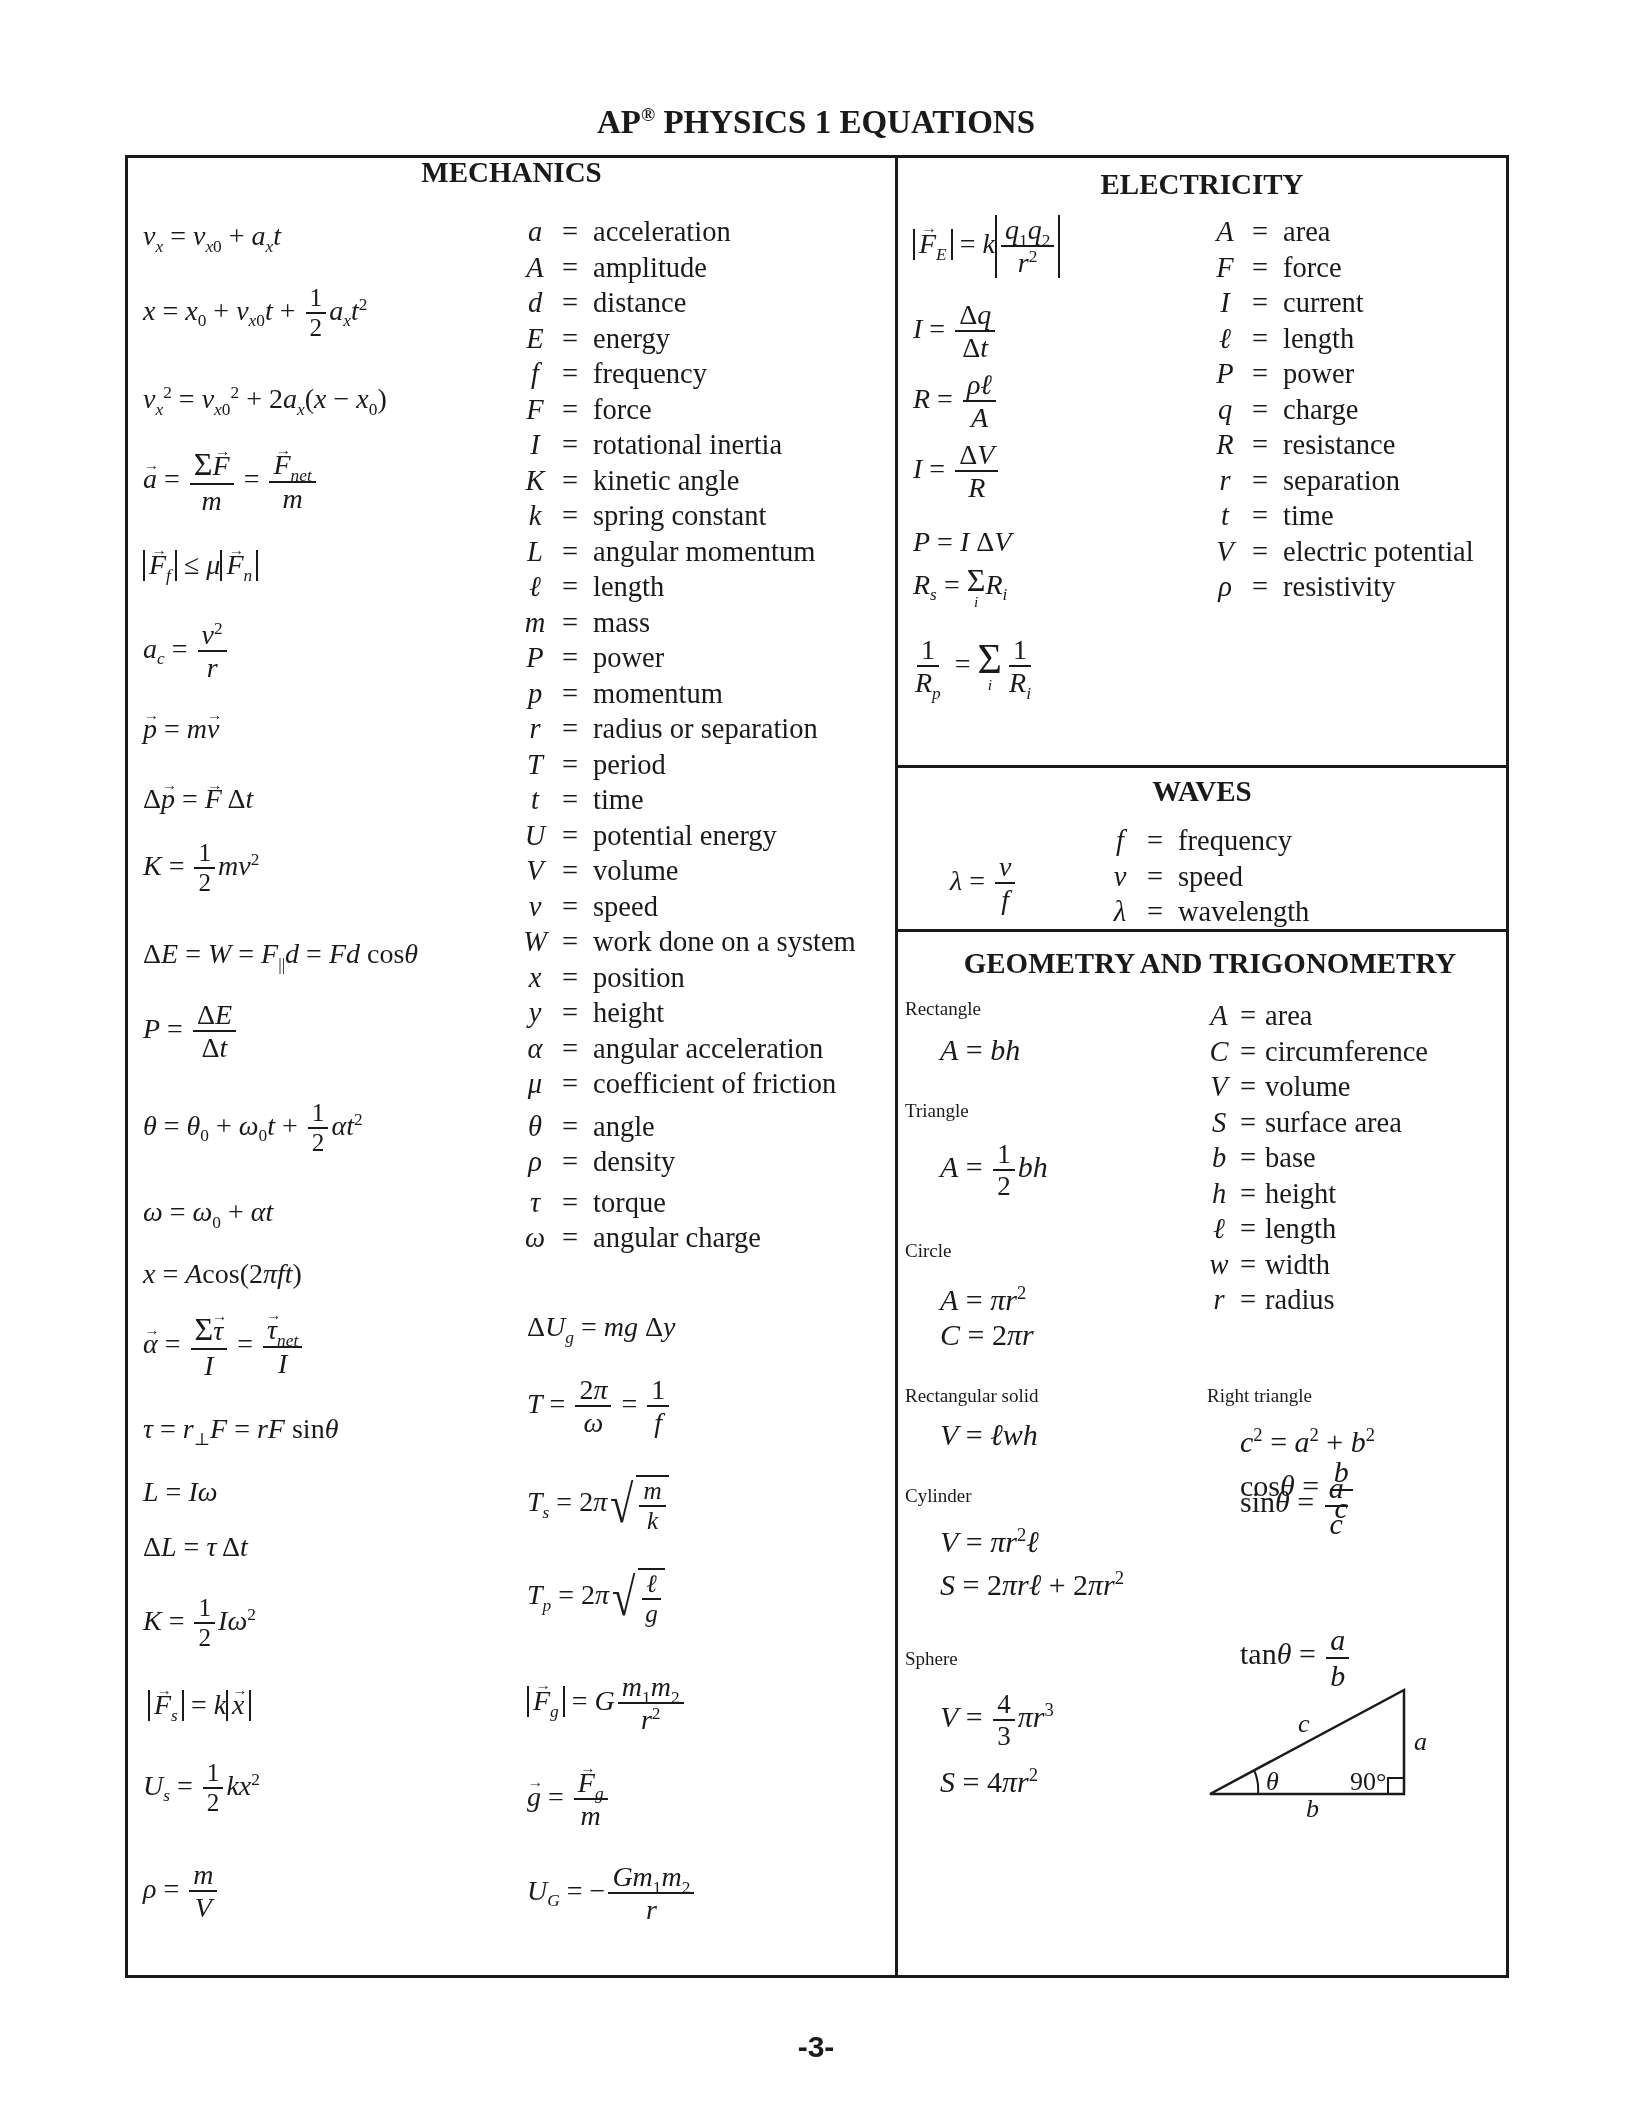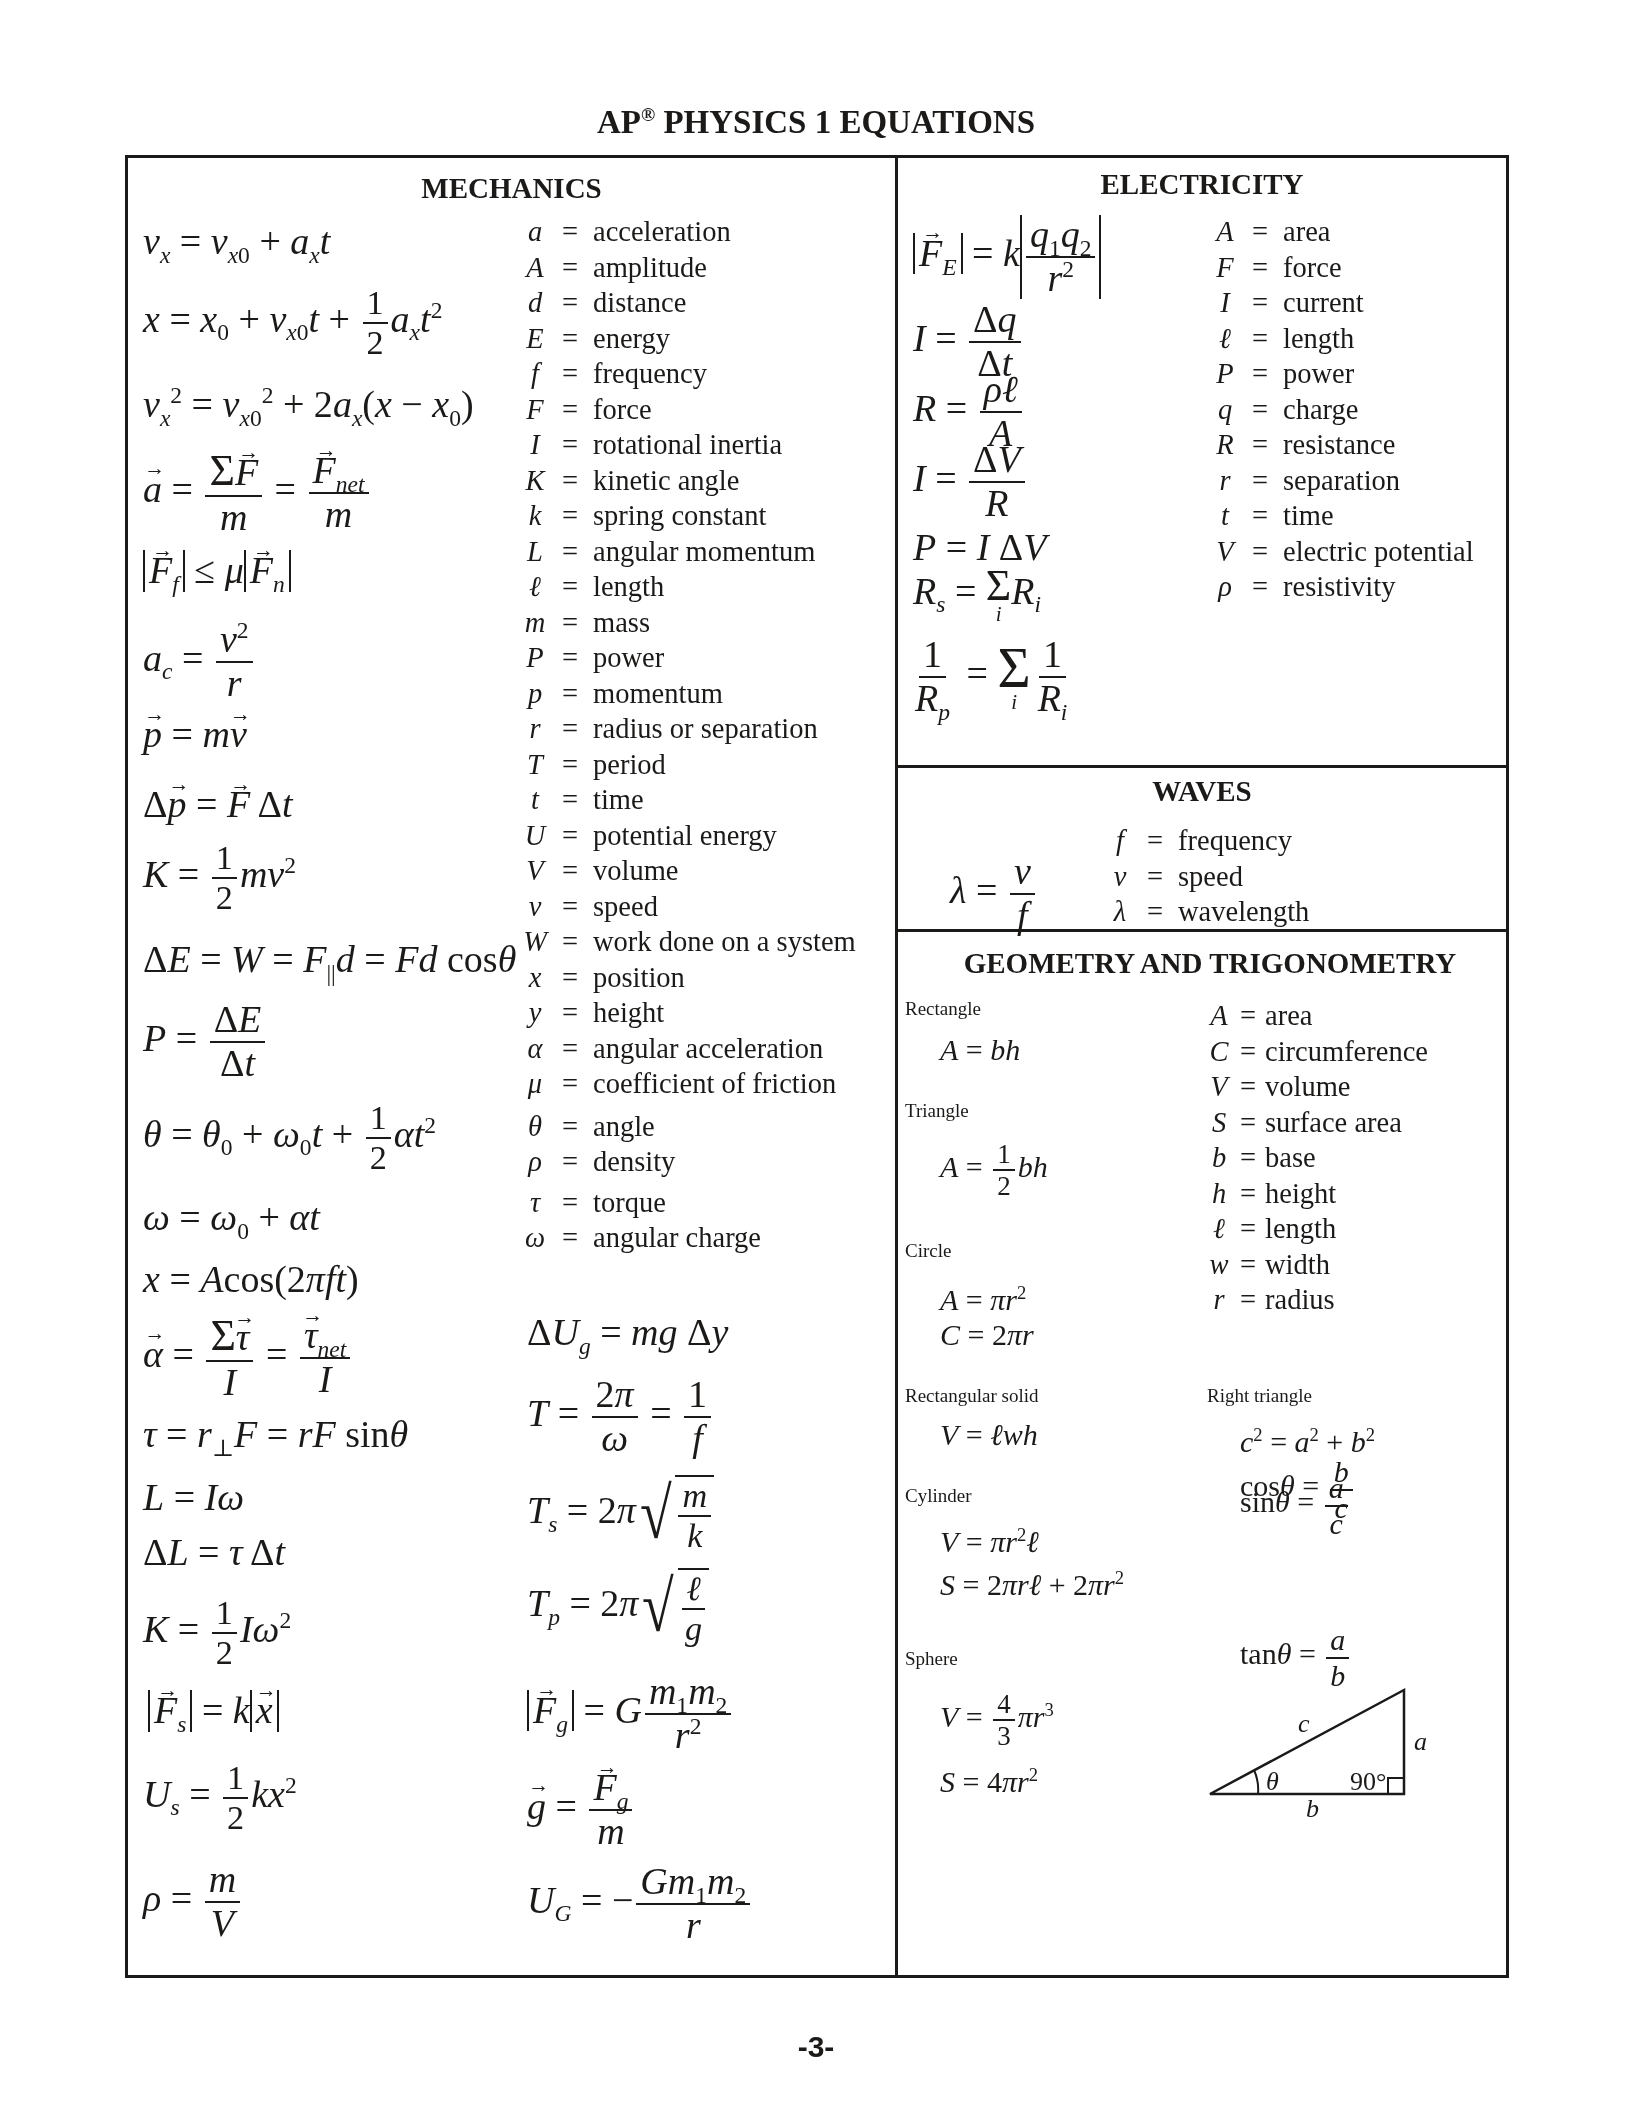--- a/index.html
+++ b/index.html
@@ -5,21 +5,21 @@
   html, body { margin:0; padding:0; background:#fff; }
   body { width:1632px; height:2112px; position:relative; overflow:hidden;
          font-family:"Liberation Serif","DejaVu Serif",serif; color:#1c1a18; }
   .abs { position:absolute; }
   .title { left:0; width:1632px; top:104px; text-align:center; font-weight:bold; font-size:33px; }
   .title sup { font-size:19px; font-weight:bold; vertical-align:super; line-height:0; }
   .frame { left:125px; top:155px; width:1378px; height:1817px; border:3px solid #1c1a18; box-sizing:content-box; }
   .vdiv { left:895px; top:155px; width:3px; height:1820px; background:#1c1a18; }
   .hdiv { left:895px; width:611px; height:3px; background:#1c1a18; }
   .sec-head { font-weight:bold; font-size:29px; text-align:center; }
-  .eq { font-size:38px; white-space:nowrap; line-height:1; }
+  .eq { font-size:28px; white-space:nowrap; line-height:1; }
   .eq i, .v { font-style:italic; }
   .leg { font-size:28.5px; white-space:nowrap; line-height:35.5px; }
   .leg .sym { display:inline-block; width:40px; text-align:center; font-style:italic; }
   .leg .eqs { display:inline-block; width:30px; text-align:center; }
   .leg .def { display:inline-block; padding-left:8px; }
   .frac { display:inline-flex; flex-direction:column; align-items:center; vertical-align:middle; margin:0 3px; }
   .frac .num { border-bottom:2px solid #1c1a18; padding:0 4px 1px; line-height:1.05; }
   .frac .den { padding:1px 4px 0; line-height:1.05; }
   .frac.sm { font-size:0.9em; }
   sub, sup { font-size:0.62em; line-height:0; }
@@ -40,21 +40,21 @@
 </head>
 <body>
 
 <div class="abs title"><span>AP</span><sup>®</sup><span> PHYSICS 1 EQUATIONS</span></div>
 
 <div class="abs frame"></div>
 <div class="abs vdiv"></div>
 <div class="abs hdiv" style="top:765px"></div>
 <div class="abs hdiv" style="top:929px"></div>
 
-<div class="abs sec-head" style="left:128px;width:767px;top:172px">MECHANICS</div>
+<div class="abs sec-head" style="left:128px;width:767px;top:156px">MECHANICS</div>
 
 <div>
   <div class="abs eq" style="left:143px;top:222px"><i>v</i><sub><i>x</i></sub> = <i>v</i><sub><i>x</i>0</sub> + <i>a</i><sub><i>x</i></sub><i>t</i></div>
 
   <div class="abs eq" style="left:143px;top:285px"><i>x</i> = <i>x</i><sub>0</sub> + <i>v</i><sub><i>x</i>0</sub><i>t</i> + <span class="frac sm">
         <span class="num">1</span>
         <span class="den">2</span>
       </span><i>a</i><sub><i>x</i></sub><i>t</i><sup>2</sup></div>
 
   <div class="abs eq" style="left:143px;top:385px"><i>v</i><sub><i>x</i></sub><sup>2</sup> = <i>v</i><sub><i>x</i>0</sub><sup>2</sup> + 2<i>a</i><sub><i>x</i></sub>(<i>x</i> − <i>x</i><sub>0</sub>)</div>

